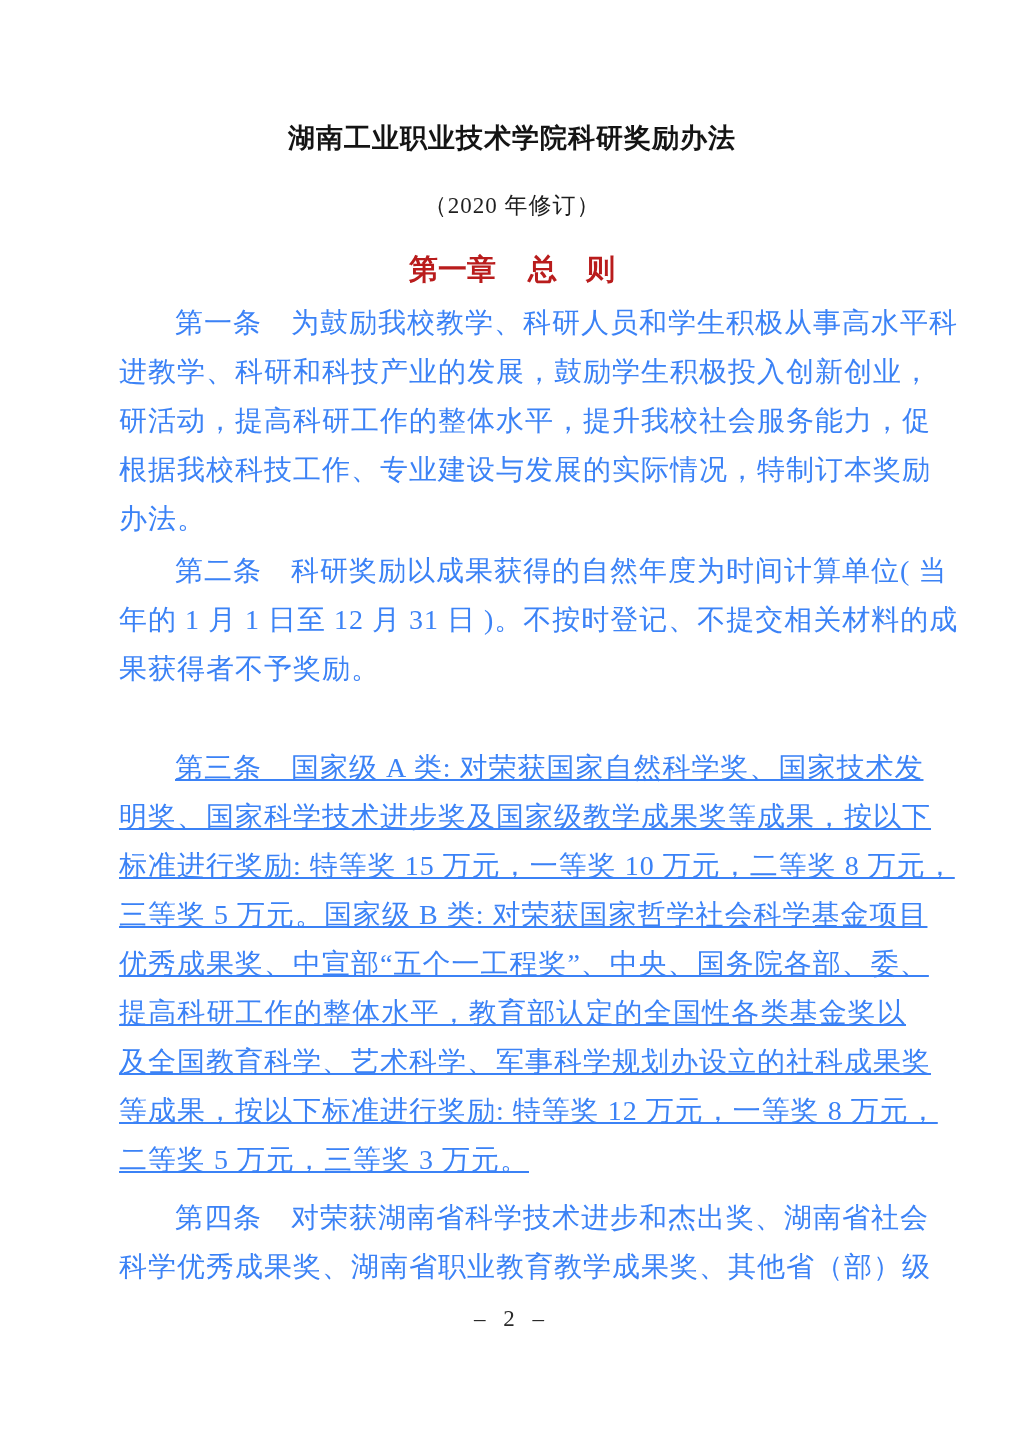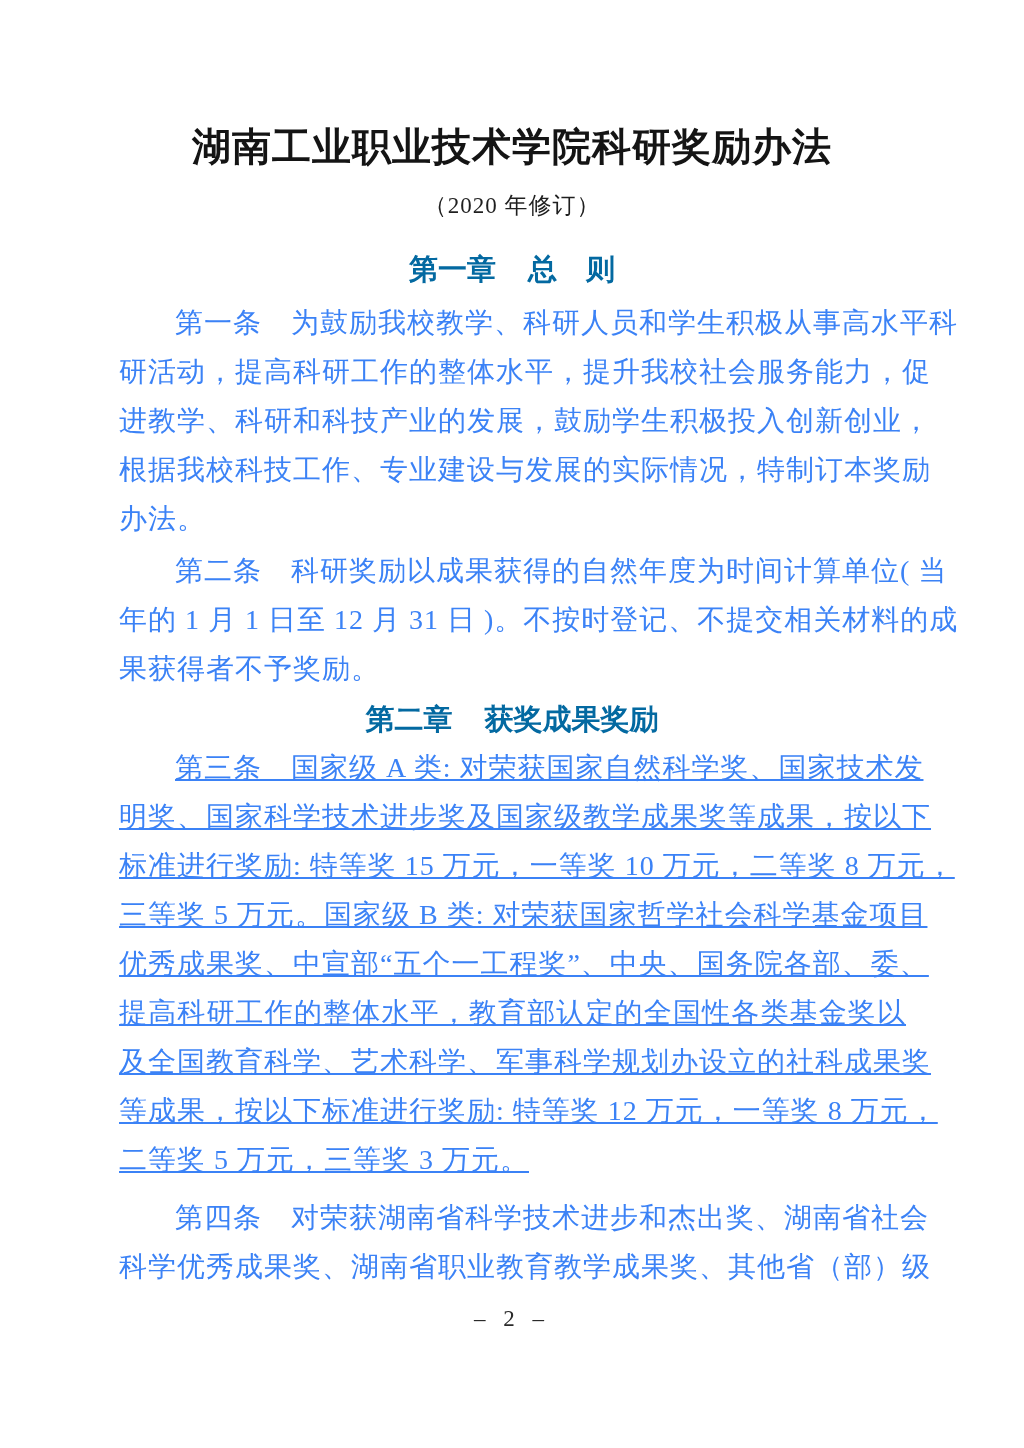--- a/index.html
+++ b/index.html
@@ -16,42 +16,42 @@
     color: #1f1f1f;
     font-family: "Liberation Serif", "DejaVu Serif", serif;
     overflow: hidden;
   }
   .doc-title {
     position: absolute;
     top: 120px;
     left: 0;
     width: 100%;
     text-align: center;
-    font-size: 39px;
+    font-size: 27px;
     font-weight: 700;
     letter-spacing: 1px;
     color: #141414;
   }
   .doc-subtitle {
     position: absolute;
     top: 190px;
     left: 0;
     width: 100%;
     text-align: center;
     font-size: 23px;
     letter-spacing: 1px;
   }
   .chapter {
     position: absolute;
     left: 0;
     width: 100%;
     text-align: center;
     font-size: 29px;
     font-weight: 700;
-    color: #0369a1;
+    color: #b91c1c;
   }
   .chapter-1 { top: 250px; }
   .chapter-2 { top: 700px; }
   .chapter .chapter-title { margin-left: 1.1em; }
   .para {
     position: absolute;
     left: 119px;
     width: 787px;
     font-size: 28px;
     line-height: 49px;
@@ -92,35 +92,32 @@
   <div class="doc-title">湖南工业职业技术学院科研奖励办法</div>
 
   <div class="doc-subtitle">（2020 年修订）</div>
 
   <div class="chapter chapter-1">
     <span class="chapter-label">第一章</span><span class="chapter-title">总　则</span>
   </div>
 
   <div class="para para-1">
     <div class="line indent">第一条　为鼓励我校教学、科研人员和学生积极从事高水平科</div>
+    <div class="line">进教学、科研和科技产业的发展，鼓励学生积极投入创新创业，</div>
     <div class="line">研活动，提高科研工作的整体水平，提升我校社会服务能力，促</div>
-    <div class="line">进教学、科研和科技产业的发展，鼓励学生积极投入创新创业，</div>
     <div class="line">根据我校科技工作、专业建设与发展的实际情况，特制订本奖励</div>
     <div class="line last">办法。</div>
   </div>
 
   <div class="para para-2">
     <div class="line indent">第二条　科研奖励以成果获得的自然年度为时间计算单位( 当</div>
     <div class="line">年的 1 月 1 日至 12 月 31 日 )。不按时登记、不提交相关材料的成</div>
     <div class="line last">果获得者不予奖励。</div>
   </div>
 
-  <div class="chapter chapter-2">
-    <span class="chapter-label">第二章</span><span class="chapter-title">获奖成果奖励</span>
-  </div>
 
   <div class="para para-3">
     <div class="line indent">第三条　国家级 A 类: 对荣获国家自然科学奖、国家技术发</div>
     <div class="line">明奖、国家科学技术进步奖及国家级教学成果奖等成果，按以下</div>
     <div class="line">标准进行奖励: 特等奖 15 万元，一等奖 10 万元，二等奖 8 万元，</div>
     <div class="line">三等奖 5 万元。国家级 B 类: 对荣获国家哲学社会科学基金项目</div>
     <div class="line">优秀成果奖、中宣部“五个一工程奖”、中央、国务院各部、委、</div>
     <div class="line">提高科研工作的整体水平，教育部认定的全国性各类基金奖以</div>
     <div class="line">及全国教育科学、艺术科学、军事科学规划办设立的社科成果奖</div>
     <div class="line">等成果，按以下标准进行奖励: 特等奖 12 万元，一等奖 8 万元，</div>

